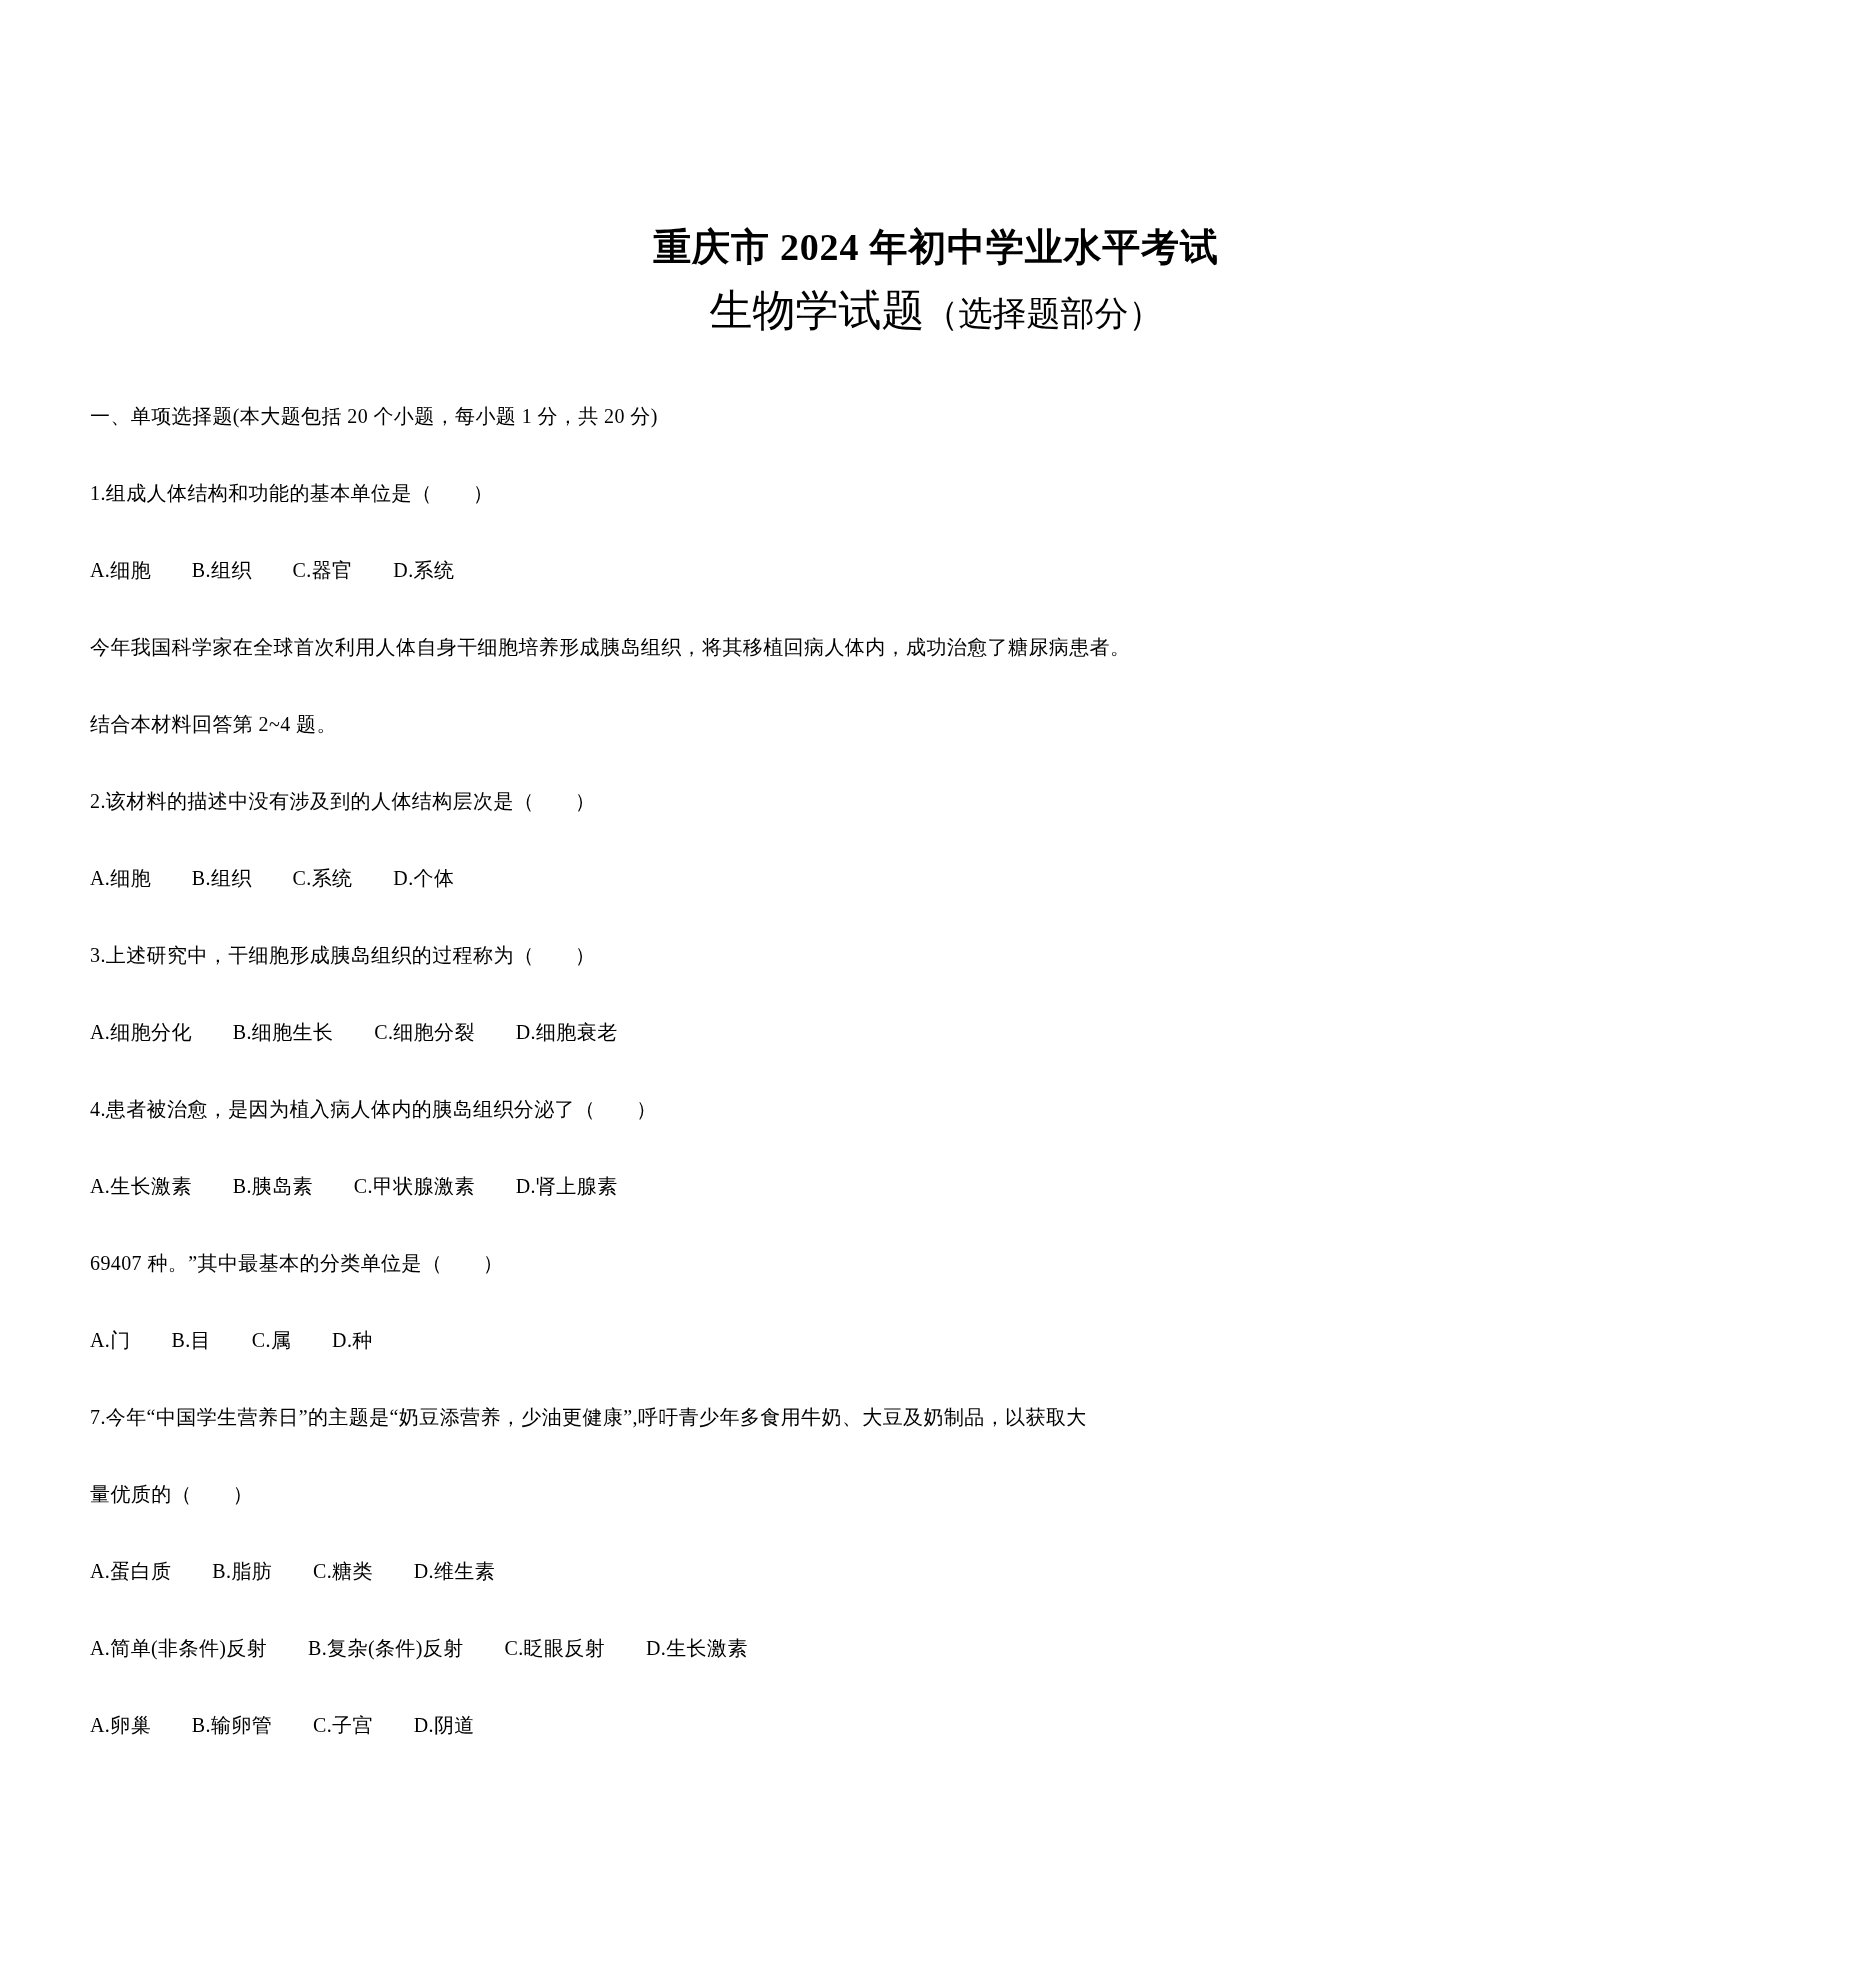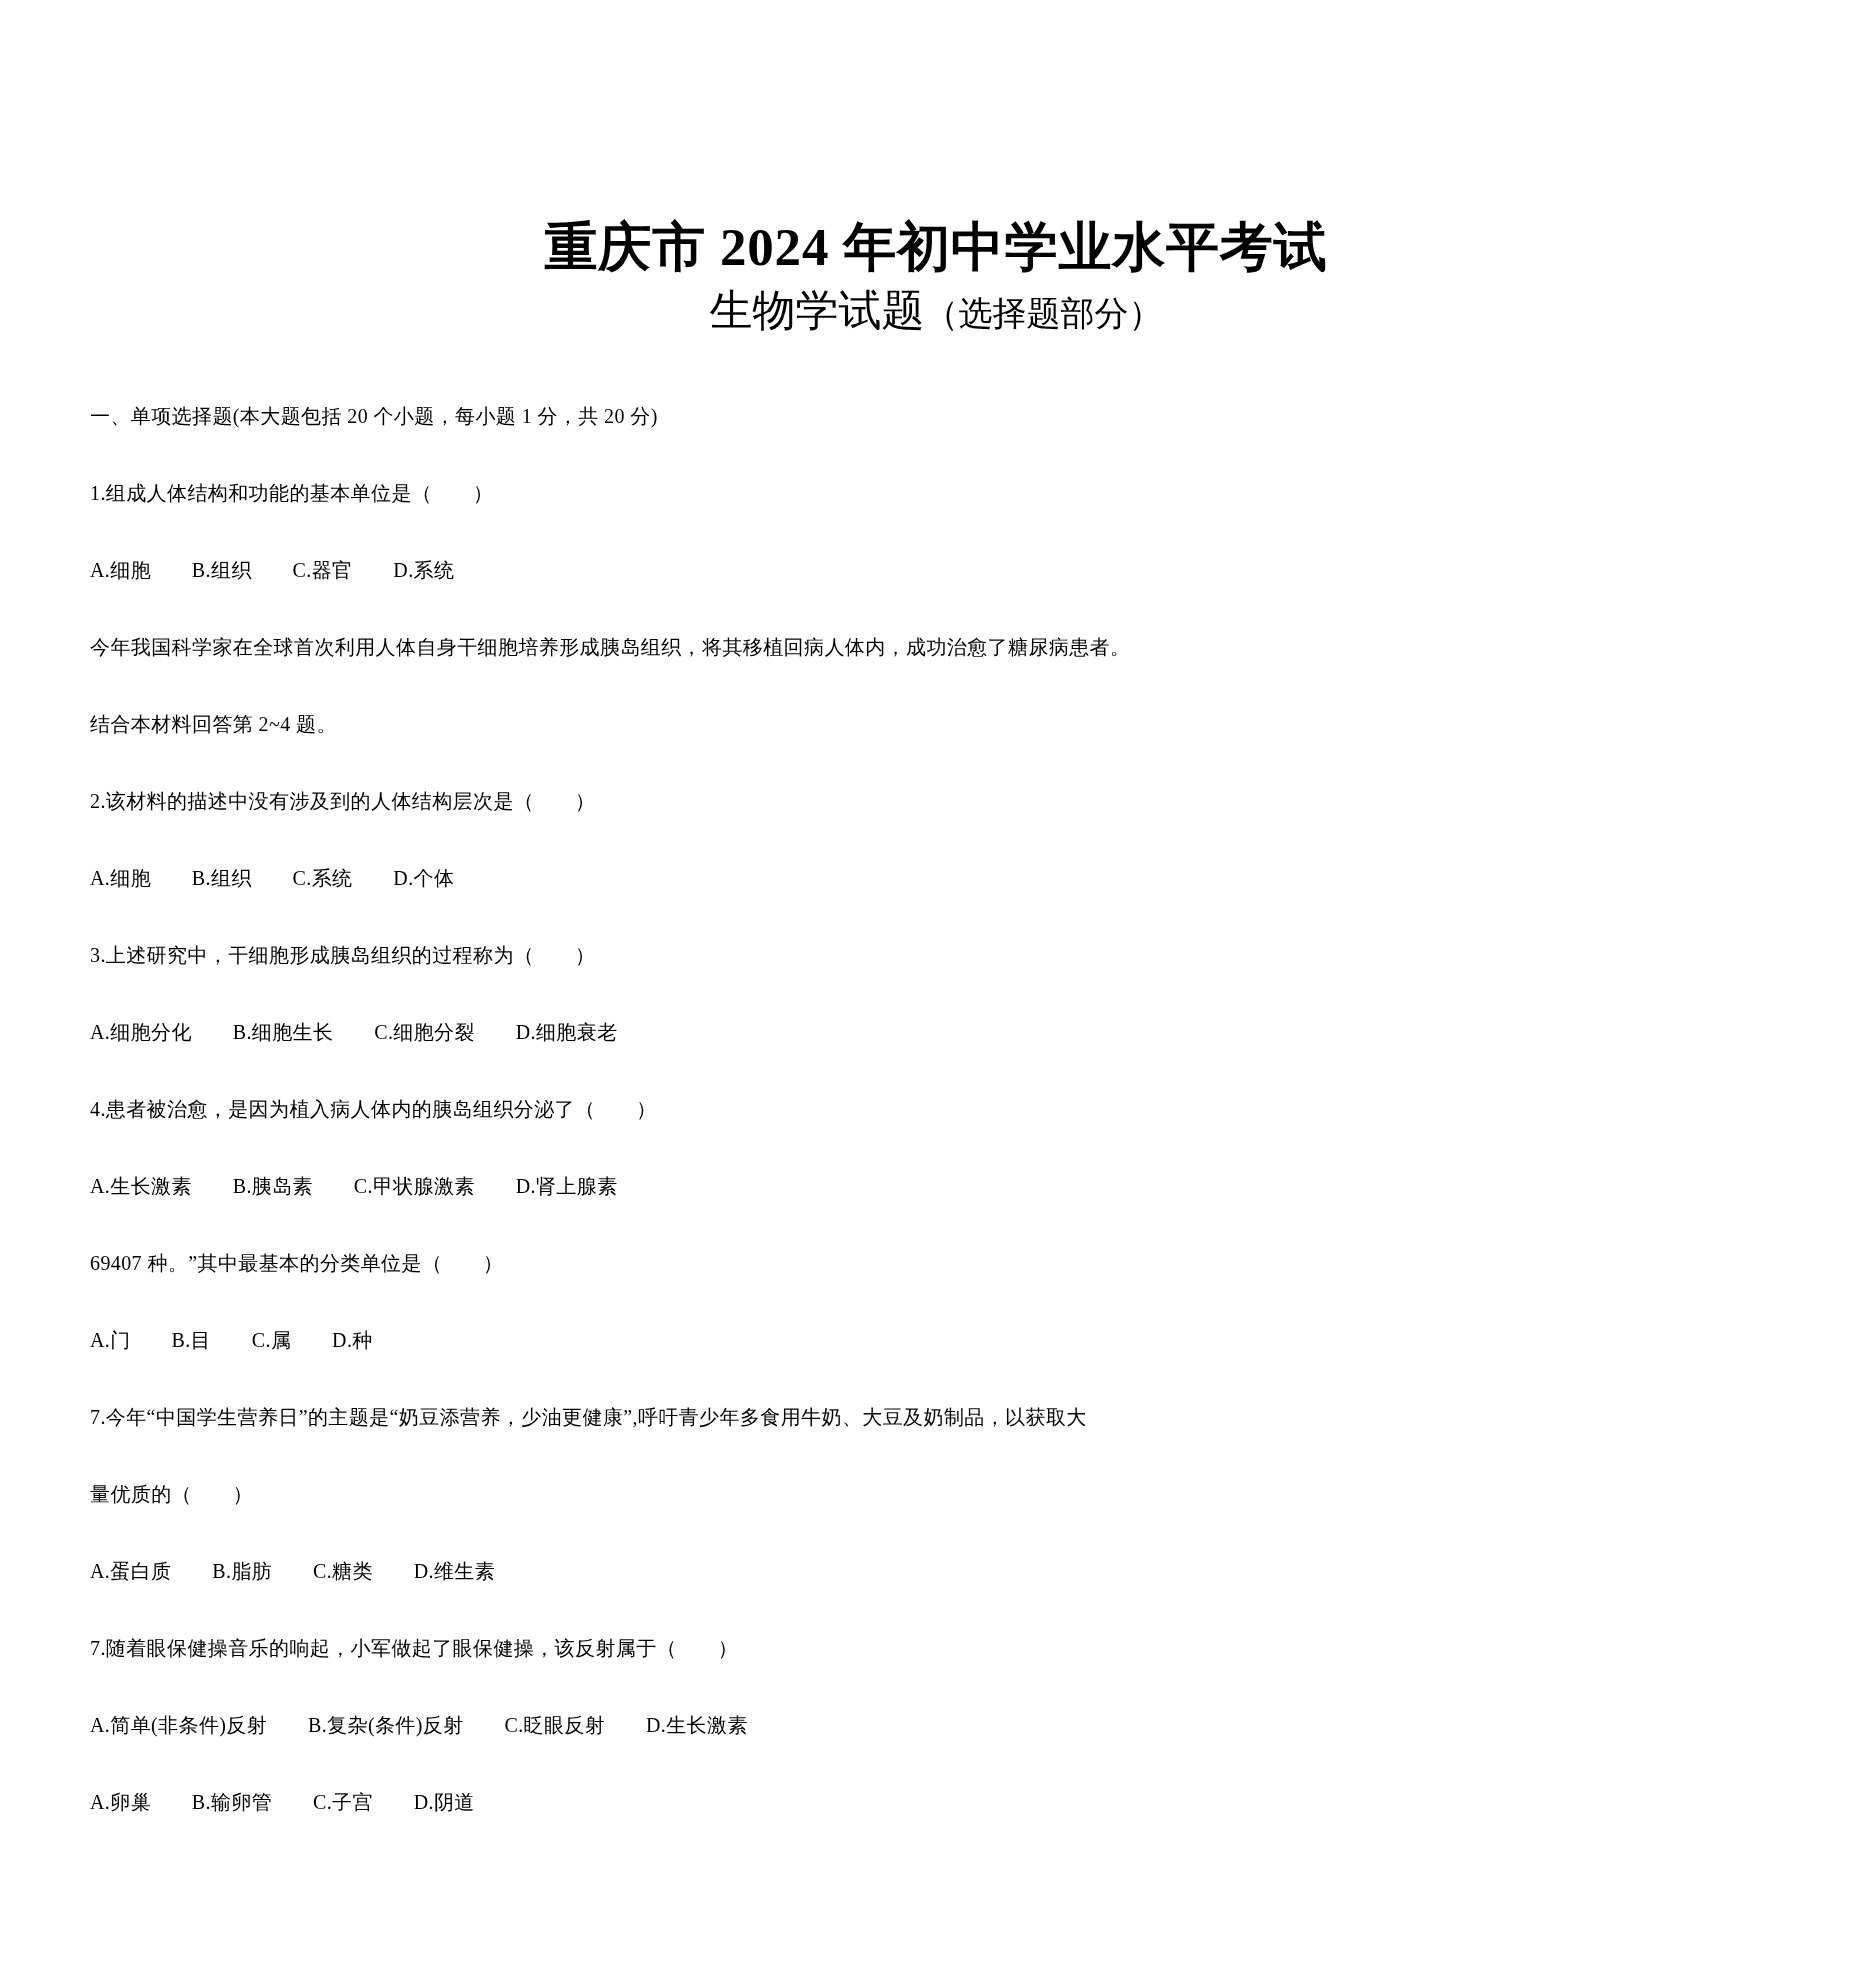--- a/index.html
+++ b/index.html
@@ -6,21 +6,21 @@
   body {
     width: 1872px;
     height: 2647px;
     background: #ffffff;
     color: #000000;
     font-family: "Liberation Serif", "DejaVu Serif", serif;
     overflow: hidden;
   }
   .title {
     margin: 212px 0 0 0;
-    font-size: 53px;
+    font-size: 38px;
     font-weight: bold;
     text-align: center;
     line-height: 71px;
     letter-spacing: 0.8px;
   }
   .subtitle {
     text-align: center;
     font-size: 43px;
     line-height: 55px;
   }
@@ -60,17 +60,16 @@
     <div class="line">A.细胞　　B.组织　　C.系统　　D.个体</div>
     <div class="line">3.上述研究中，干细胞形成胰岛组织的过程称为（　　）</div>
     <div class="line">A.细胞分化　　B.细胞生长　　C.细胞分裂　　D.细胞衰老</div>
     <div class="line">4.患者被治愈，是因为植入病人体内的胰岛组织分泌了（　　）</div>
     <div class="line">A.生长激素　　B.胰岛素　　C.甲状腺激素　　D.肾上腺素</div>
     <div class="line">69407 种。”其中最基本的分类单位是（　　）</div>
     <div class="line">A.门　　B.目　　C.属　　D.种</div>
     <div class="line">7.今年“中国学生营养日”的主题是“奶豆添营养，少油更健康”,呼吁青少年多食用牛奶、大豆及奶制品，以获取大</div>
     <div class="line">量优质的（　　）</div>
     <div class="line">A.蛋白质　　B.脂肪　　C.糖类　　D.维生素</div>
-    <div class="line">7.随着眼保健操音乐的响起，小军做起了眼保健操，该反射属于（　　）</div>
     <div class="line">A.简单(非条件)反射　　B.复杂(条件)反射　　C.眨眼反射　　D.生长激素</div>
     <div class="line">A.卵巢　　B.输卵管　　C.子宫　　D.阴道</div>
   </main>
 
 
 </body></html>

